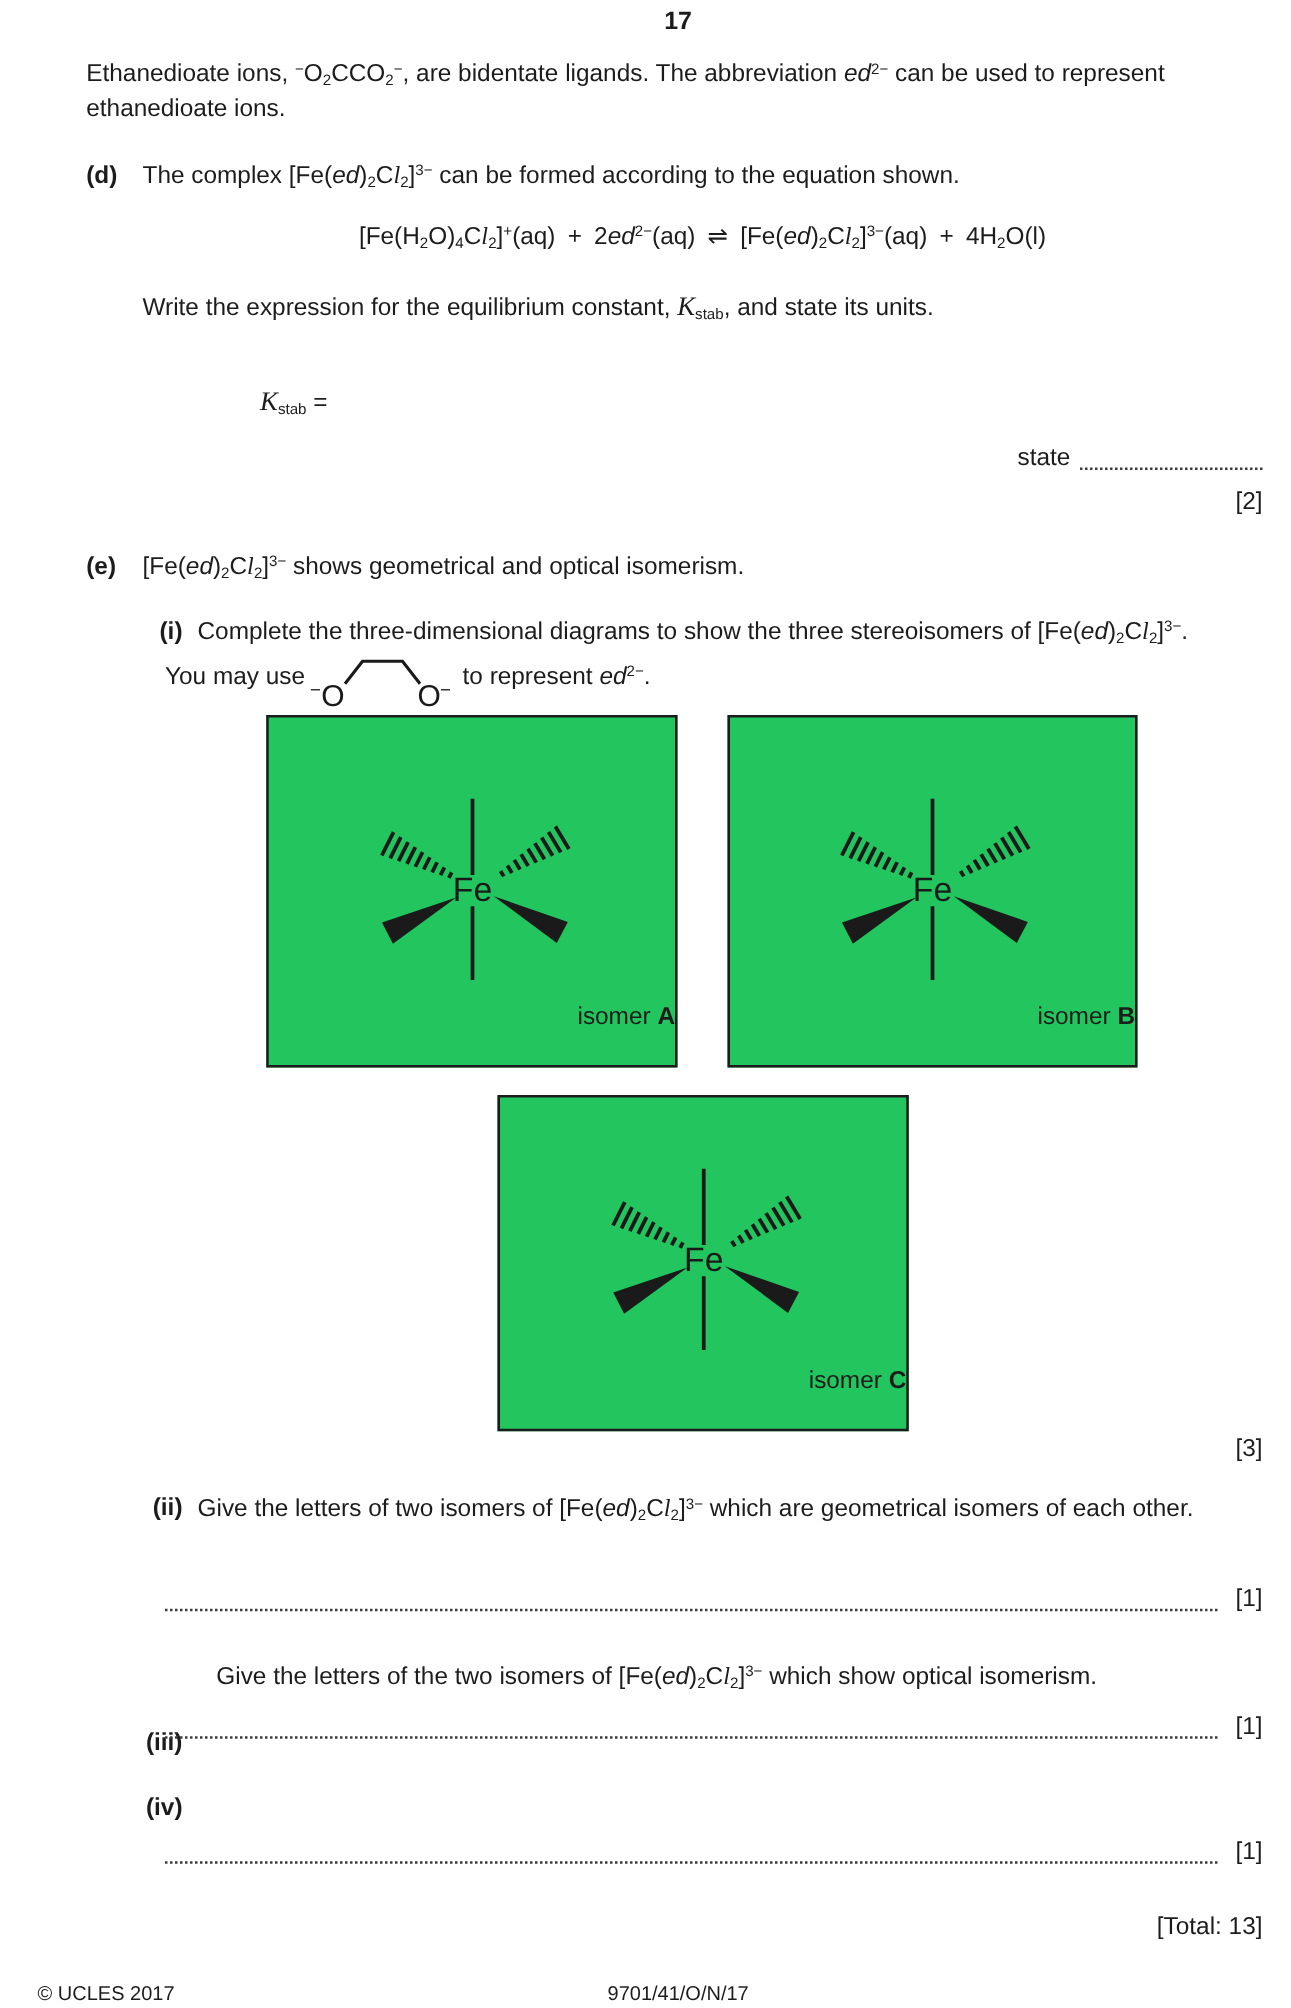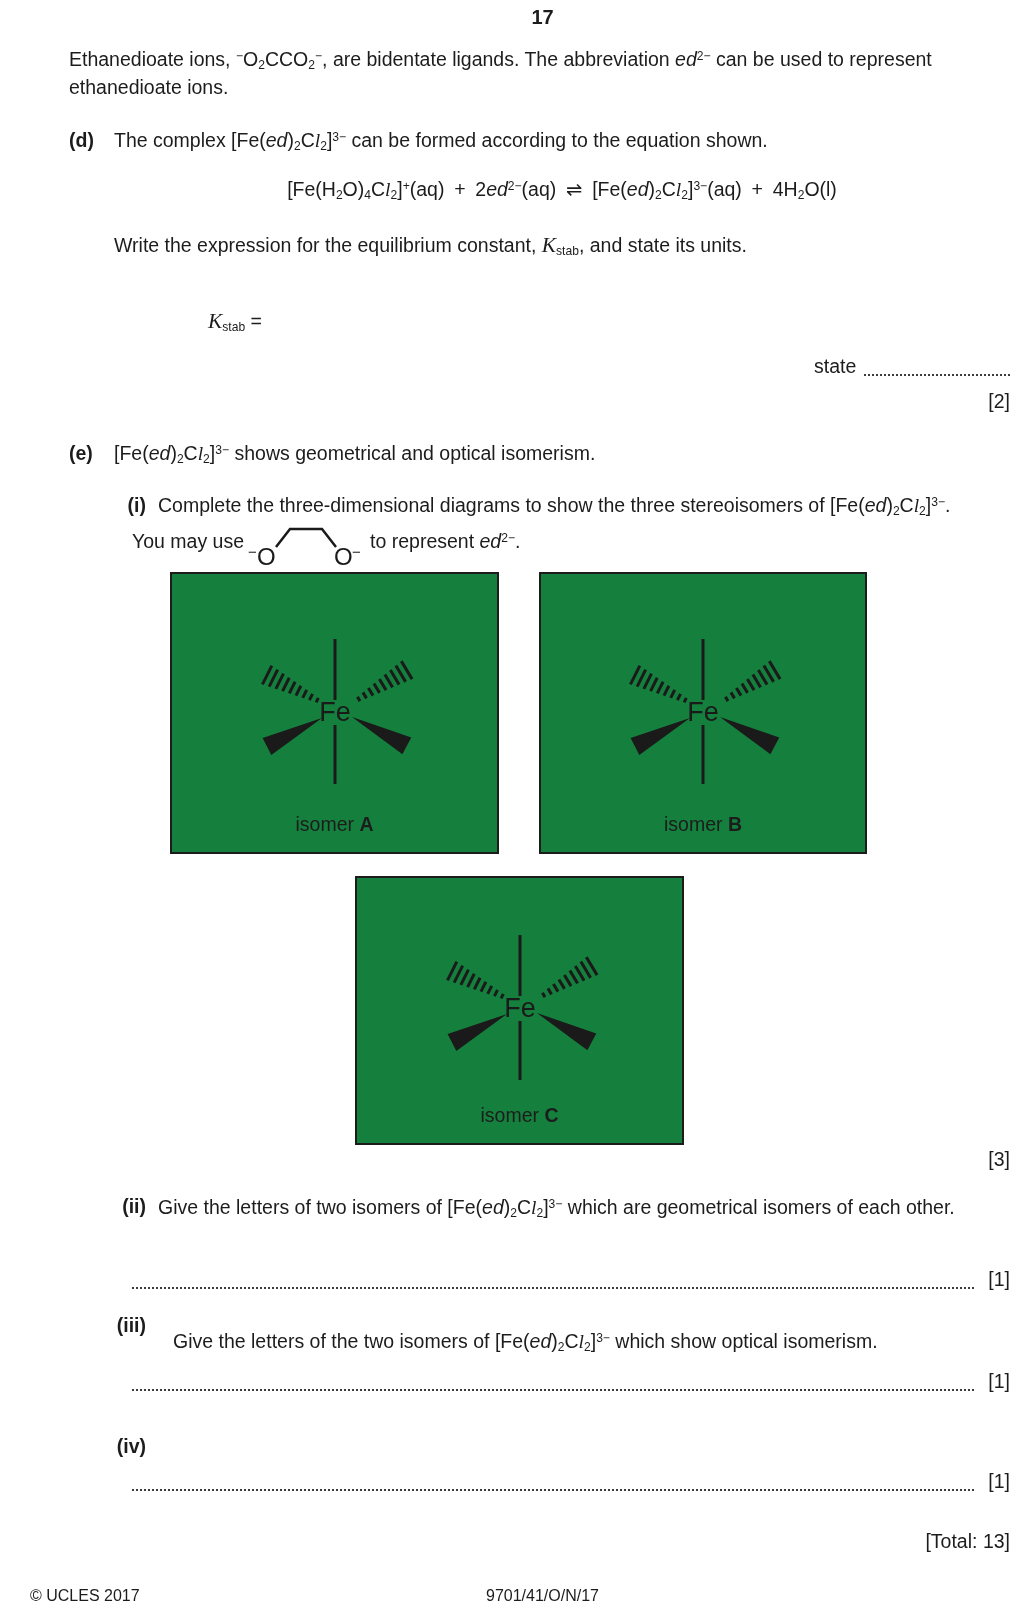--- a/index.html
+++ b/index.html
@@ -17,22 +17,22 @@
   sub,sup{font-size:0.62em;line-height:0;}
   sub{vertical-align:-0.28em;}
   sup{vertical-align:0.5em;}
   .ki{font-family:"Liberation Serif","DejaVu Serif",serif;font-style:italic;font-size:1.1em;}
   .li{font-family:"Liberation Serif","DejaVu Serif",serif;font-style:italic;}
   .bold{font-weight:bold;}
   .sublabel{font-weight:bold;text-align:right;}
   .mark{position:absolute;right:23px;}
   .ans-row{position:absolute;left:132px;right:23px;display:flex;align-items:flex-end;height:24px;}
   .dots{flex:1;border-bottom:2.5px dotted #3c3c3c;height:0;margin:0 14px 5px 0;}
-  .iso-box{position:absolute;border:2px solid #1c1c1c;background:#15803d;text-align:center;}
-  .iso-label{position:absolute;bottom:13px;width:100%;text-align:center;}
+  .iso-box{position:absolute;border:2px solid #1c1c1c;background:#22c55e;text-align:center;margin-left:43px;}
+  .iso-label{position:absolute;bottom:24px;width:100%;text-align:right;}
   .octa{display:block;margin:0 auto;}
   .footer{font-size:16px;color:#1c1c1c;}
   .use-line{position:absolute;left:132px;top:519px;display:flex;align-items:flex-end;}
   .use-line .txt{padding-bottom:13px;}
   .use-line svg{margin:0 4px;}
 </style>
 </head>
 <body>
 
 <svg width="0" height="0" style="position:absolute" aria-hidden="true">
@@ -134,21 +134,21 @@
   <div class="mark" style="top:1146px;">[3]</div>
 
   <div class="abs sublabel" style="top:1193px;left:43px;width:77px;">(ii)</div>
   <div class="abs" style="top:1193px;left:132px;width:881px;line-height:1.5;">Give the letters of two isomers of [Fe(<i>ed</i>)<sub>2</sub>C<span class="li">l</span><sub>2</sub>]<sup>3−</sup> which are geometrical isomers of each other.</div>
 
   <div class="ans-row" style="top:1270px;">
     <span class="dots"></span>
     <span>[1]</span>
   </div>
 
-  <div class="abs sublabel" style="top:1312px;left:43px;width:77px;">(iii)</div>
+  <div class="abs sublabel" style="top:1381px;left:43px;width:77px;">(iii)</div>
   <div class="abs" style="top:1328px;left:147px;width:881px;">Give the letters of the two isomers of [Fe(<i>ed</i>)<sub>2</sub>C<span class="li">l</span><sub>2</sub>]<sup>3−</sup> which show optical isomerism.</div>
 
   <div class="ans-row" style="top:1372px;">
     <span class="dots"></span>
     <span>[1]</span>
   </div>
 
   <div class="abs sublabel" style="top:1433px;left:43px;width:77px;text-align:right;">(iv)</div>
 
   <div class="ans-row" style="top:1472px;">

